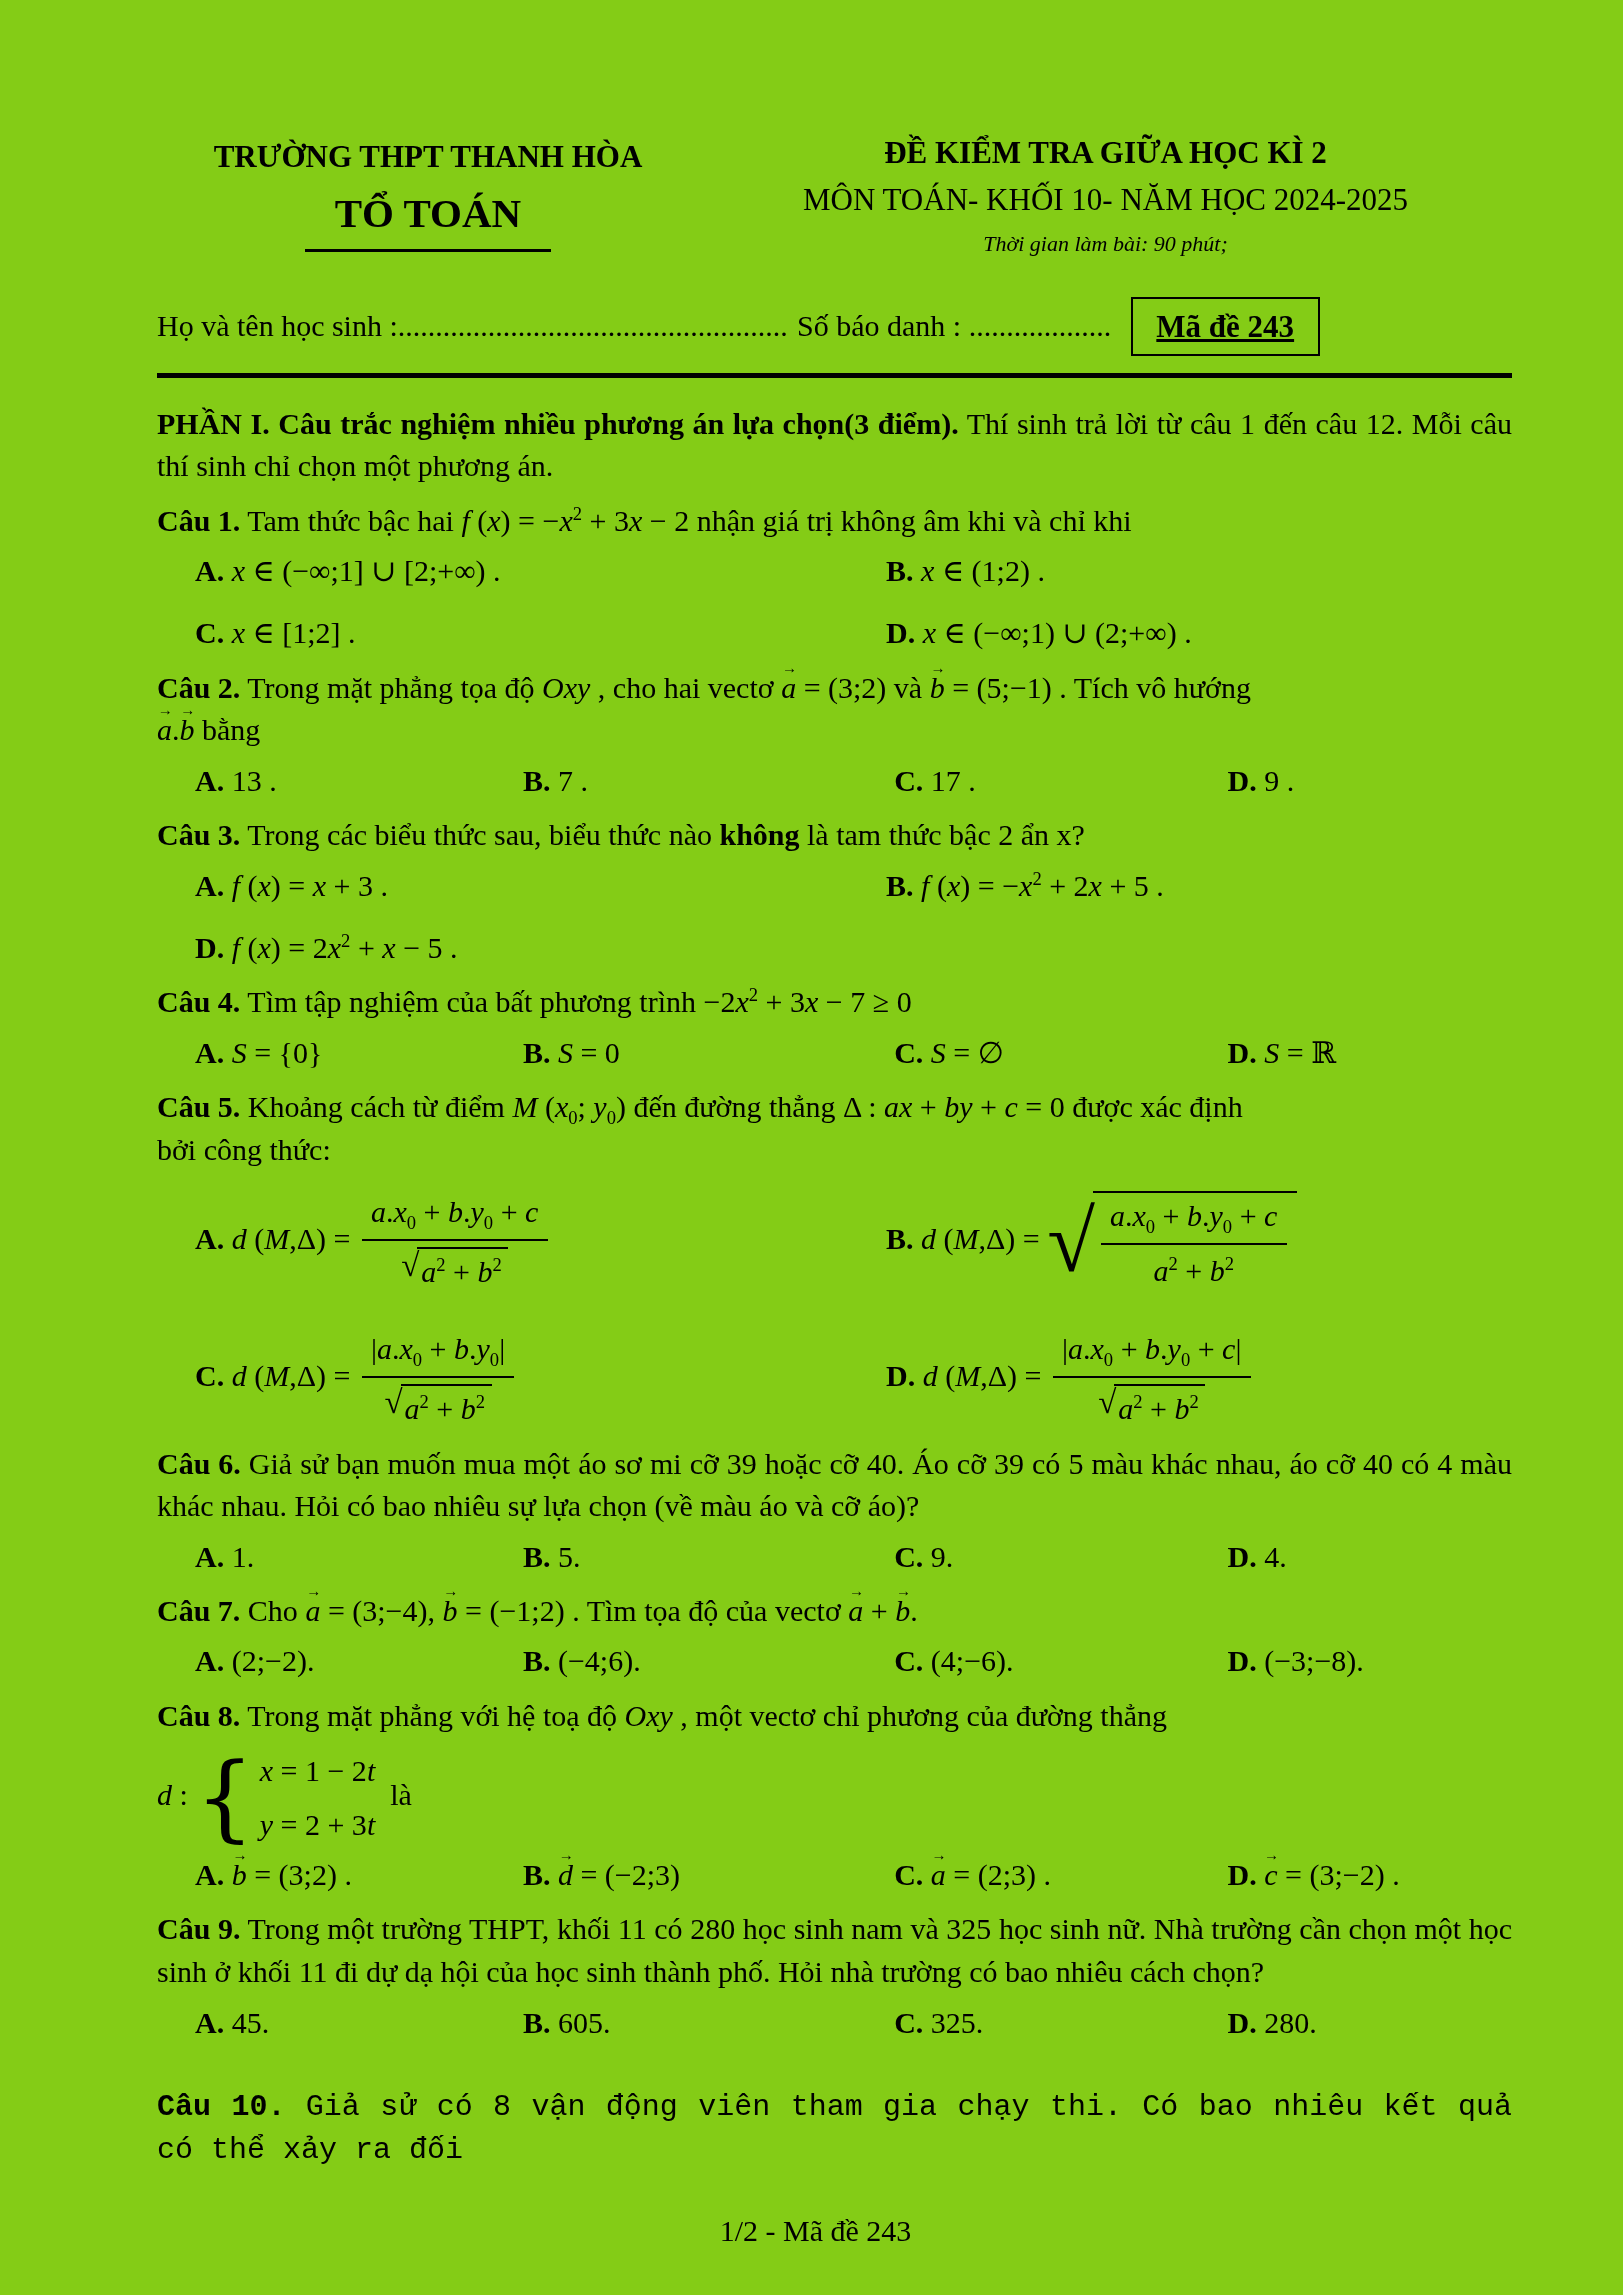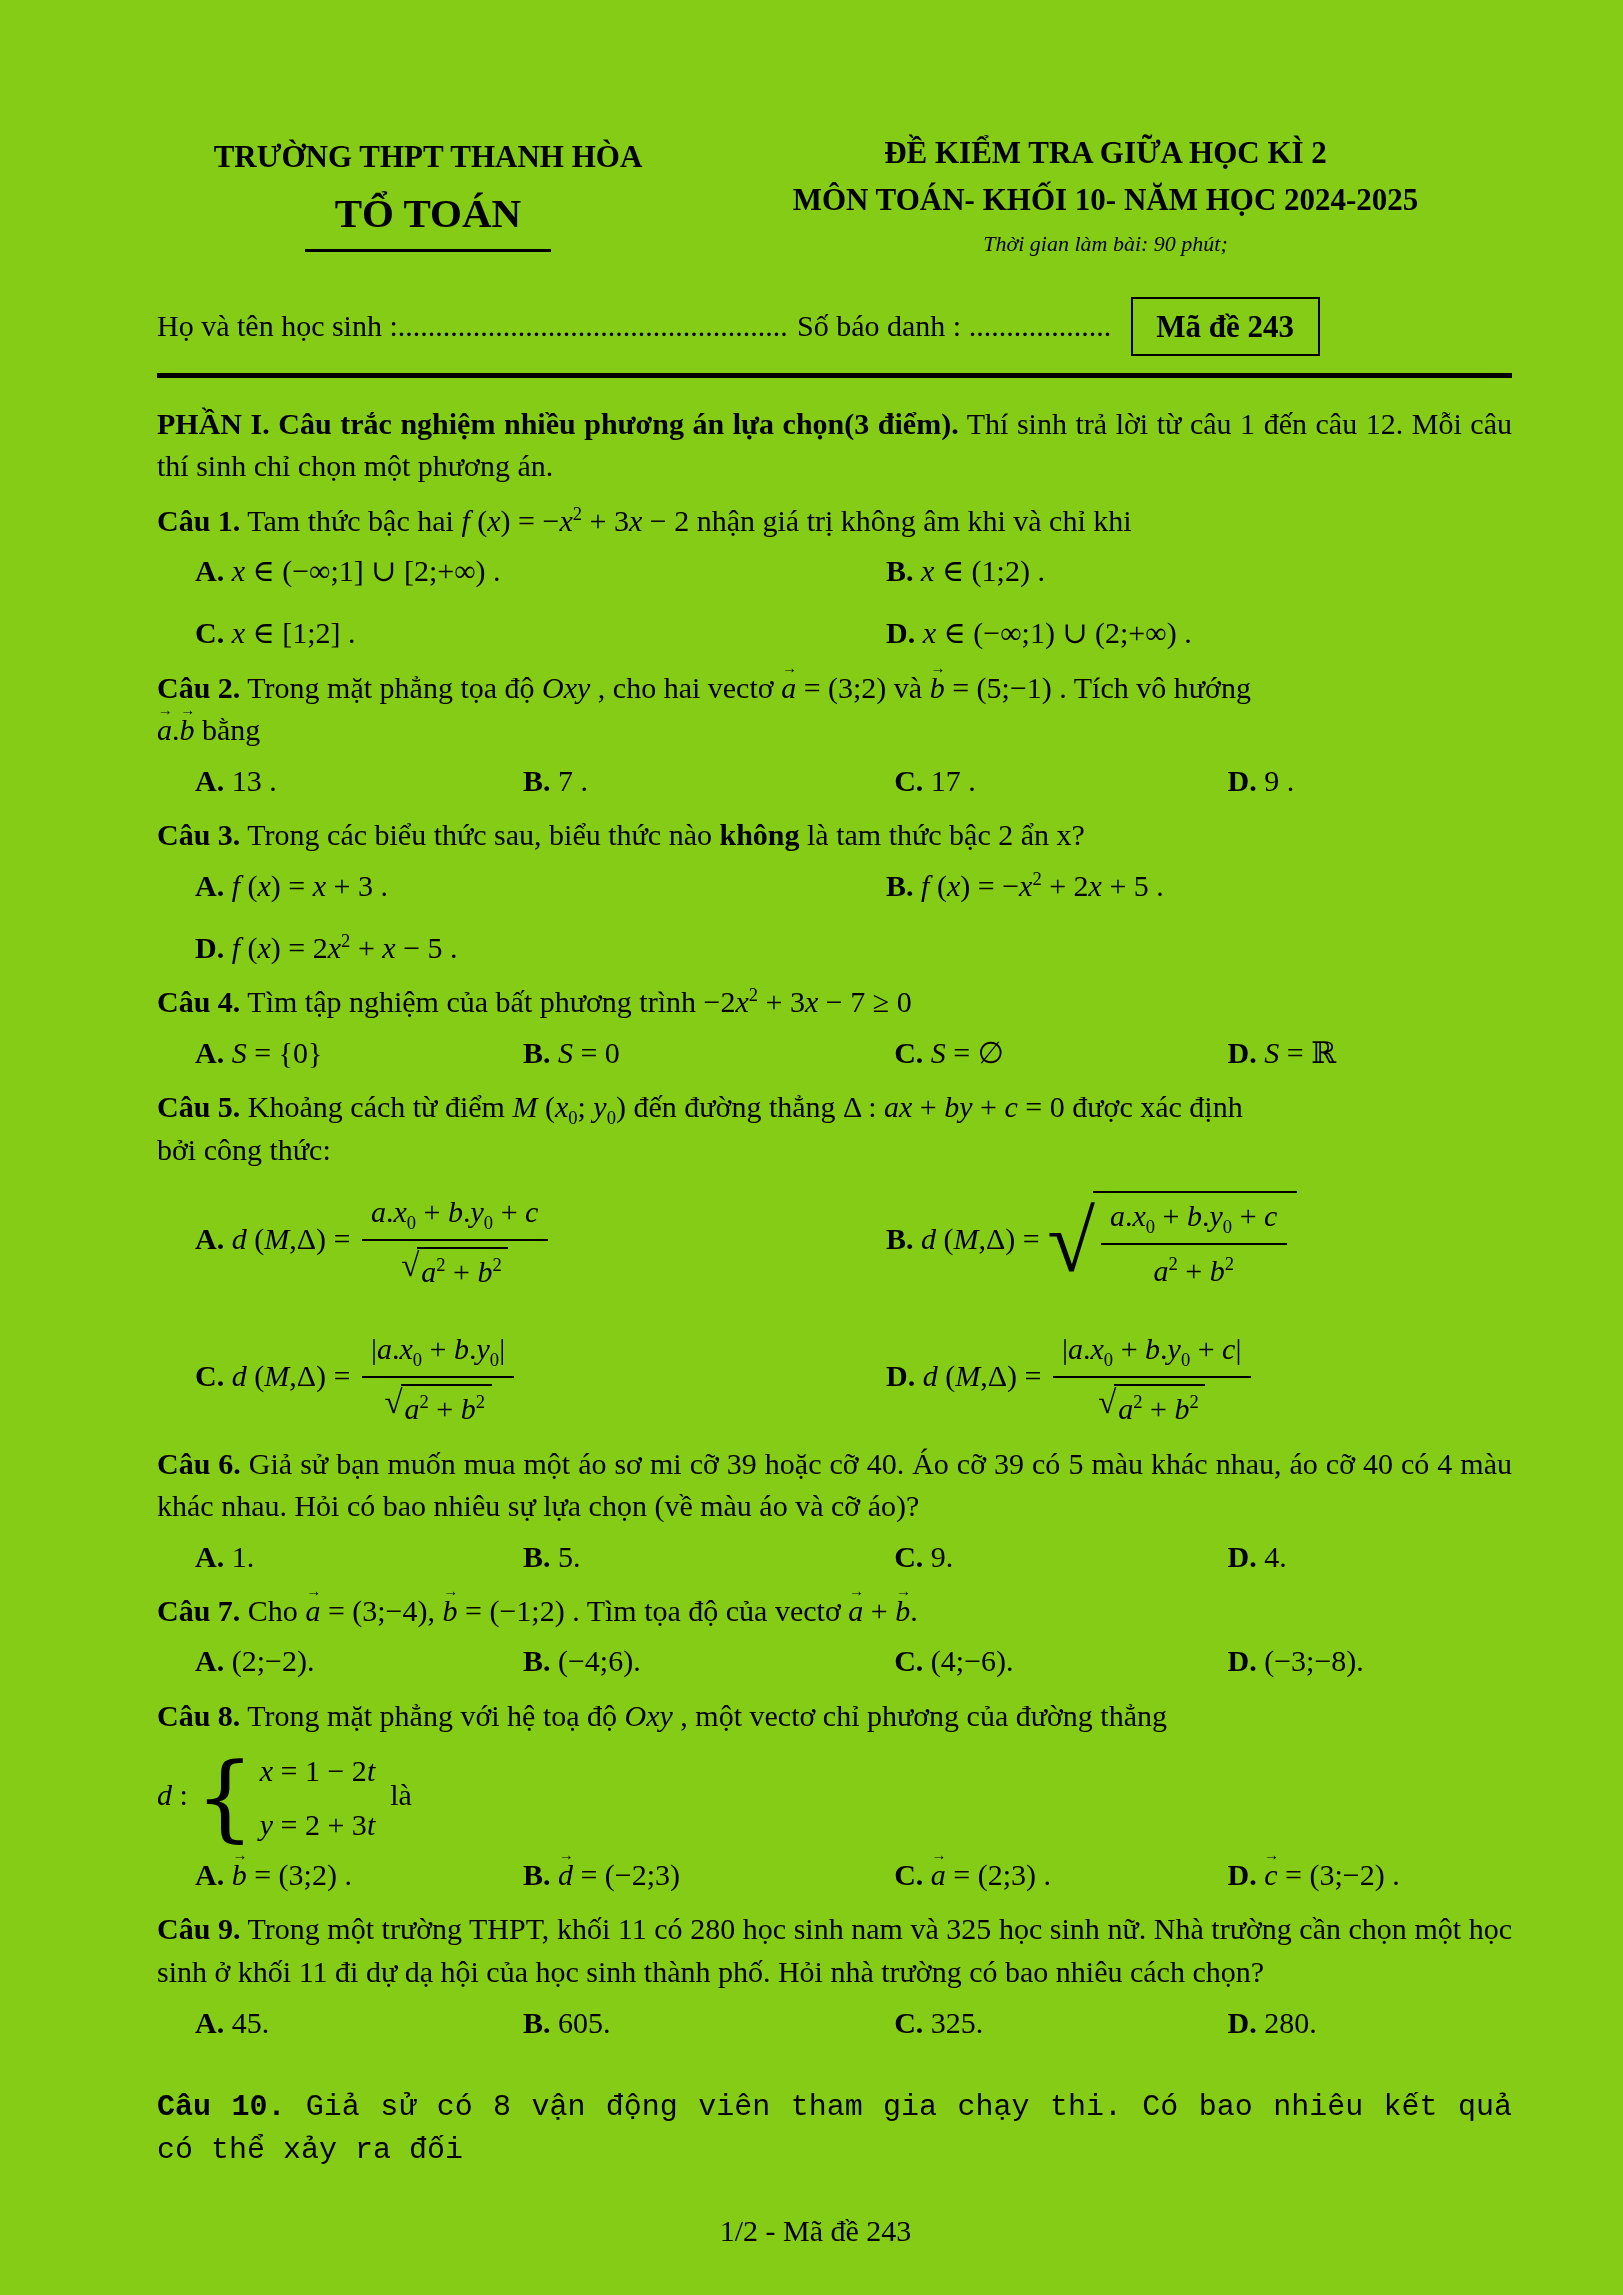--- a/index.html
+++ b/index.html
@@ -14,28 +14,28 @@
   .content{padding:131px 111px 0 157px;}
 
   
   .header{display:flex;align-items:flex-start;}
   .h-left{width:40%;text-align:center;padding-top:3.9px;}
   .h-right{width:60%;text-align:center;}
   .school{font-weight:bold;font-size:31px;}
   .dept{display:inline-block;font-weight:bold;font-size:41px;
         border-bottom:3.9px solid #000;padding:0 30px 6.5px;margin-top:5.2px;}
   .exam-title{font-weight:bold;font-size:31px;}
-  .exam-sub{font-weight:bold;font-size:31px;margin-top:2.6px;}
+  .exam-sub{font-weight:normal;font-size:31px;margin-top:2.6px;}
   .duration{font-style:italic;font-size:22px;margin-top:6.5px;}
 
   .name-row{display:flex;align-items:center;margin-top:38px;}
   .name-label{white-space:nowrap;}
   .sbd-label{white-space:nowrap;margin-left:9.2px;}
   .code-box{margin-left:19.6px;border:2.6px solid #000;font-weight:bold;
-            font-size:31px;padding:5.2px 23.6px;white-space:nowrap;}
+            font-size:31px;padding:5.2px 23.6px;white-space:nowrap;text-decoration:underline;}
   .rule{border-top:5.9px solid #000;margin-top:17px;}
 
   
   .part-heading{margin:25px 0 0;text-align:justify;}
   .ph-bold{font-weight:bold;}
 
   
   .question{margin-top:11.8px;}
   .qtext{margin:0;text-align:justify;}
   .qlabel{font-weight:bold;}

